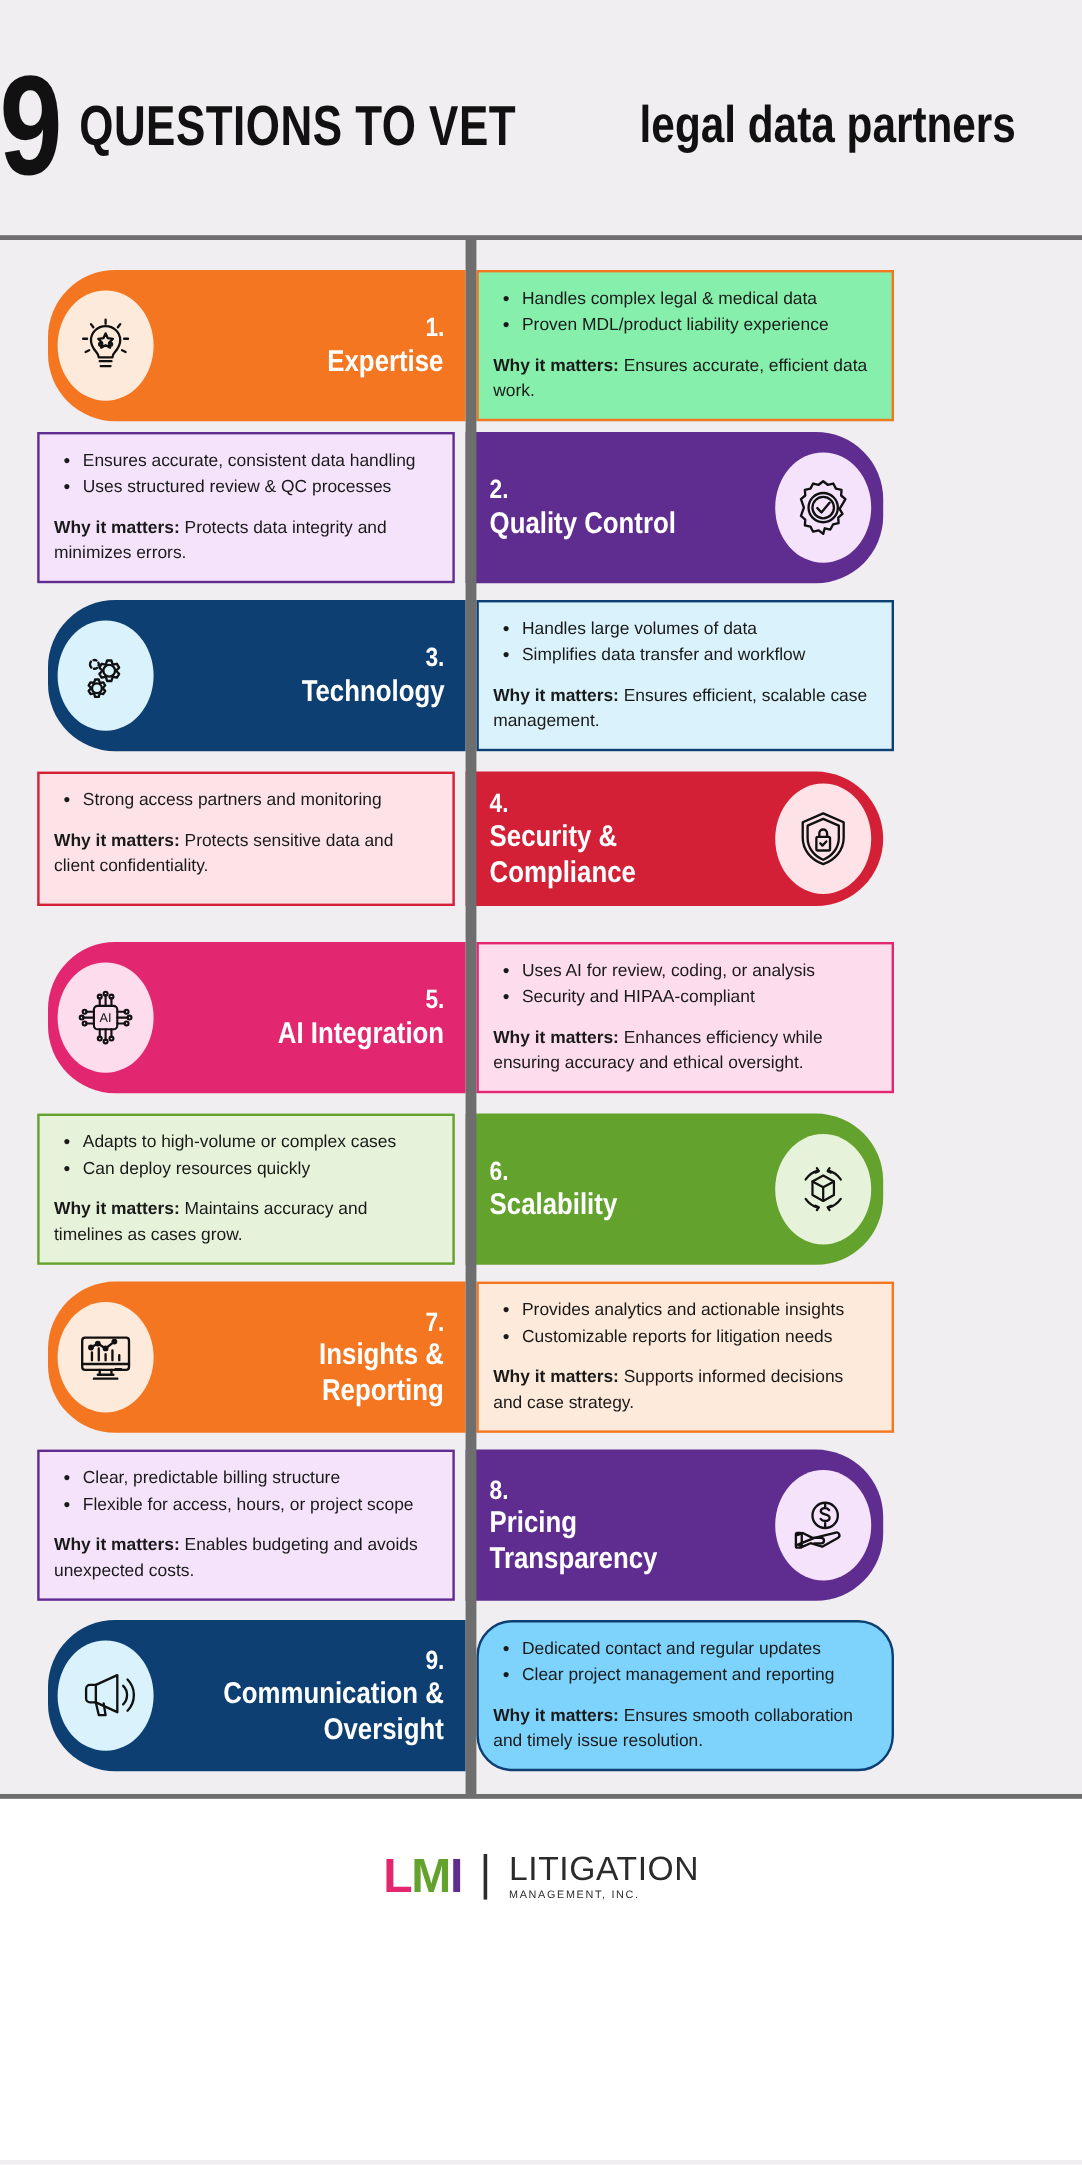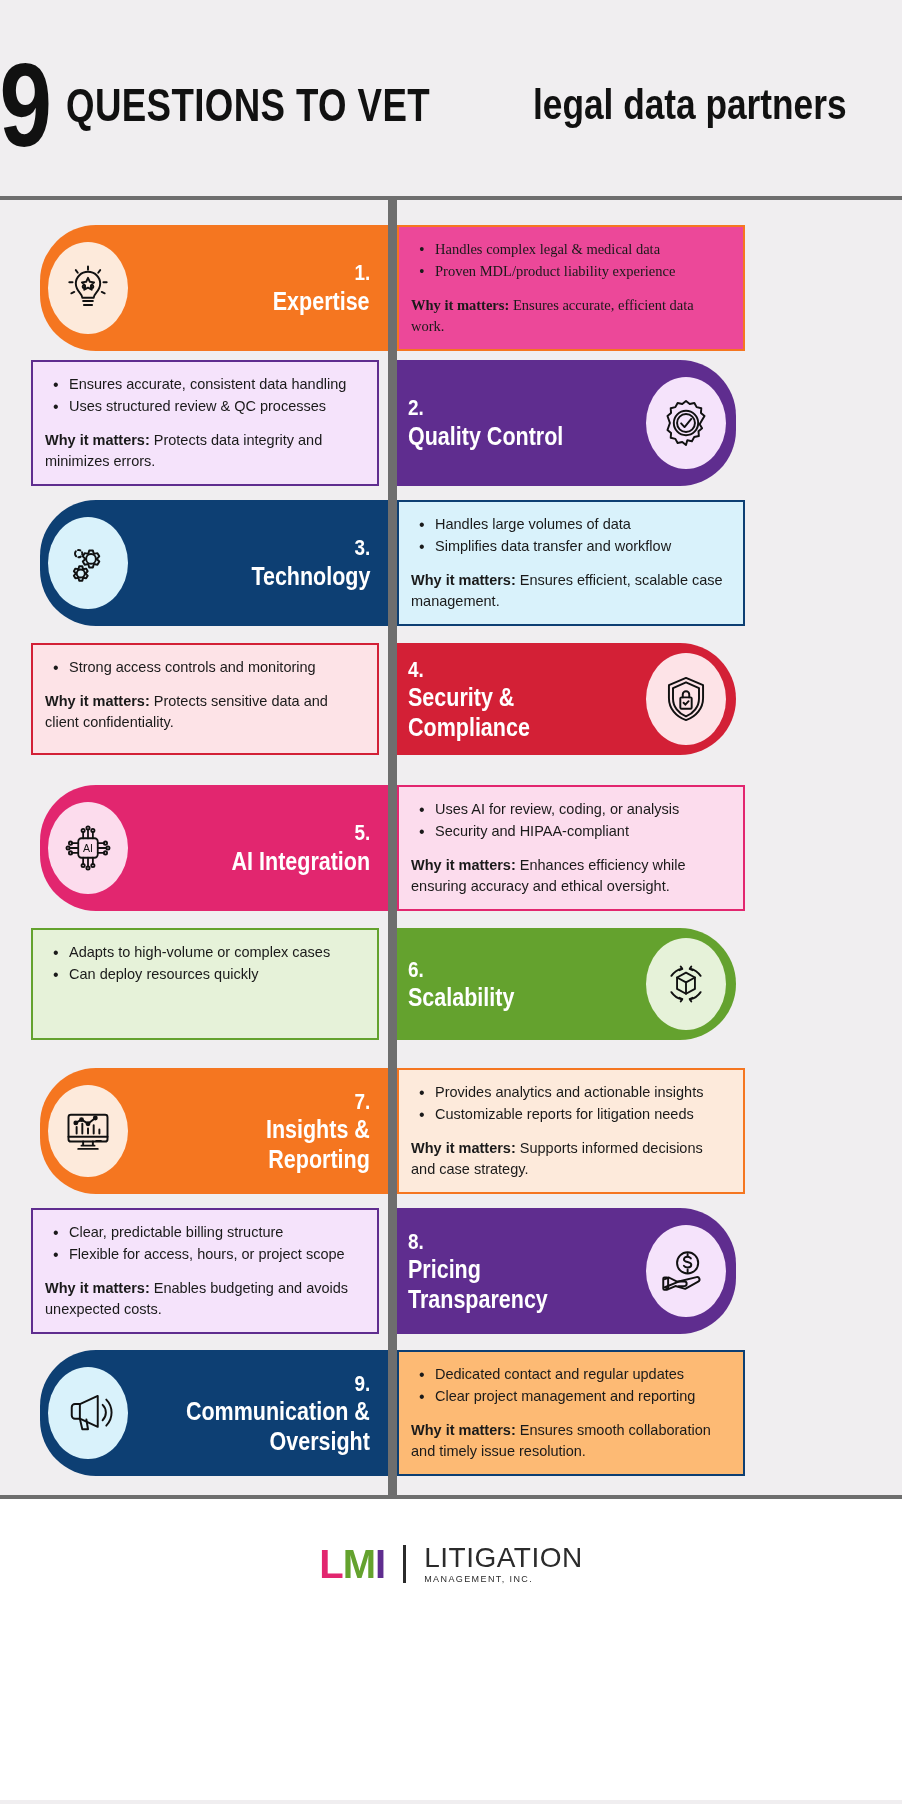--- a/index.html
+++ b/index.html
@@ -239,21 +239,21 @@
                 <circle cx="27" cy="30.5" r="1.6"></circle>
                 <circle cx="37" cy="30.5" r="1.6"></circle>
                 <path d="M32 5.5v4M17 10l2.4 3.2M47 10l-2.4 3.2M9 25h4M51 25h4M11.5 38.5l3.6-1.7M52.5 38.5l-3.6-1.7"></path>
               </svg>
             </div>
             <div class="pill-text">
               <div class="pill-num">1.</div>
               <div class="pill-title">Expertise</div>
             </div>
           </div>
-          <div class="detail at-right" style="background: #ec4899; border-color: rgb(245, 118, 32); font-family: Liberation Serif, serif;">
+          <div class="detail at-right" style="background: #86efac; border-color: rgb(245, 118, 32);">
             <ul>
               <li>Handles complex legal &amp; medical data</li>
               <li>Proven MDL/product liability experience</li>
             </ul>
             <p class="why"><b>Why it matters:</b><span> Ensures accurate, efficient data work.</span></p>
           </div>
         </div>
         <div class="row" style="top: 160px;">
           <div class="detail at-left" style="background: rgb(245, 227, 251); border-color: rgb(95, 45, 143);">
             <ul>
@@ -297,21 +297,21 @@
             <ul>
               <li>Handles large volumes of data</li>
               <li>Simplifies data transfer and workflow</li>
             </ul>
             <p class="why"><b>Why it matters:</b><span> Ensures efficient, scalable case management.</span></p>
           </div>
         </div>
         <div class="row" style="top: 443px;">
           <div class="detail at-left" style="background: rgb(253, 227, 231); border-color: rgb(211, 32, 54);">
             <ul>
-              <li>Strong access controls and monitoring</li>
+              <li>Strong access partners and monitoring</li>
             </ul>
             <p class="why"><b>Why it matters:</b><span> Protects sensitive data and client confidentiality.</span></p>
           </div>
           <div class="pill right" style="background: rgb(211, 32, 54);">
             <div class="icon-circle" style="background: rgb(253, 227, 231);">
               <svg viewBox="0 0 64 64" fill="none" stroke="#111" stroke-width="2.4" stroke-linecap="round" stroke-linejoin="round">
                 <path d="M32 6L11 15v16c0 12.5 8.6 22.6 21 27 12.4-4.4 21-14.5 21-27V15z"></path>
                 <path d="M32 11.5L16 18.5v12.8c0 10.2 6.8 18.4 16 22.2 9.2-3.8 16-12 16-22.2V18.5z"></path>
                 <rect x="25" y="30" width="14" height="14" rx="1.5"></rect>
                 <path d="M28 30v-3.5a4 4 0 0 1 8 0V30"></path>
@@ -358,20 +358,21 @@
             </ul>
             <p class="why"><b>Why it matters:</b><span> Enhances efficiency while ensuring accuracy and ethical oversight.</span></p>
           </div>
         </div>
         <div class="row" style="top: 728px;">
           <div class="detail at-left" style="background: rgb(230, 242, 217); border-color: rgb(100, 162, 46);">
             <ul>
               <li>Adapts to high-volume or complex cases</li>
               <li>Can deploy resources quickly</li>
             </ul>
+            <p class="why"><b>Why it matters:</b><span> Maintains accuracy and timelines as cases grow.</span></p>
           </div>
           <div class="pill right" style="background: rgb(100, 162, 46);">
             <div class="icon-circle" style="background: rgb(230, 242, 217);">
               <svg viewBox="0 0 64 64" fill="none" stroke="#111" stroke-width="2.3" stroke-linecap="round" stroke-linejoin="round">
                 <path d="M32 18l11 6v14l-11 6-11-6V24z"></path>
                 <path d="M21 24l11 6 11-6M32 30v14"></path>
                 <path d="M14 22a22 22 0 0 1 13-9"></path>
                 <path d="M25.5 10.5L27.5 13.5L24 15"></path>
                 <path d="M50 22a22 22 0 0 0-13-9"></path>
                 <path d="M38.5 10.5L36.5 13.5L40 15"></path>
@@ -453,21 +454,21 @@
                 <path d="M50 22c2.5 2.4 4 5.8 4 9.5S52.5 38.6 50 41"></path>
                 <path d="M54.5 15.5c4 4 6.5 9.7 6.5 16s-2.5 12-6.5 16"></path>
               </svg>
             </div>
             <div class="pill-text">
               <div class="pill-num">9.</div>
               <div class="pill-title">Communication &amp;
 Oversight</div>
             </div>
           </div>
-          <div class="detail at-right" style="background: #fdba74; border-color: rgb(13, 63, 115);">
+          <div class="detail at-right" style="background: #7dd3fc; border-color: rgb(13, 63, 115); border-radius: 30px;">
             <ul>
               <li>Dedicated contact and regular updates</li>
               <li>Clear project management and reporting</li>
             </ul>
             <p class="why"><b>Why it matters:</b><span> Ensures smooth collaboration and timely issue resolution.</span></p>
           </div>
         </div>
       </div>
   </div>
 

